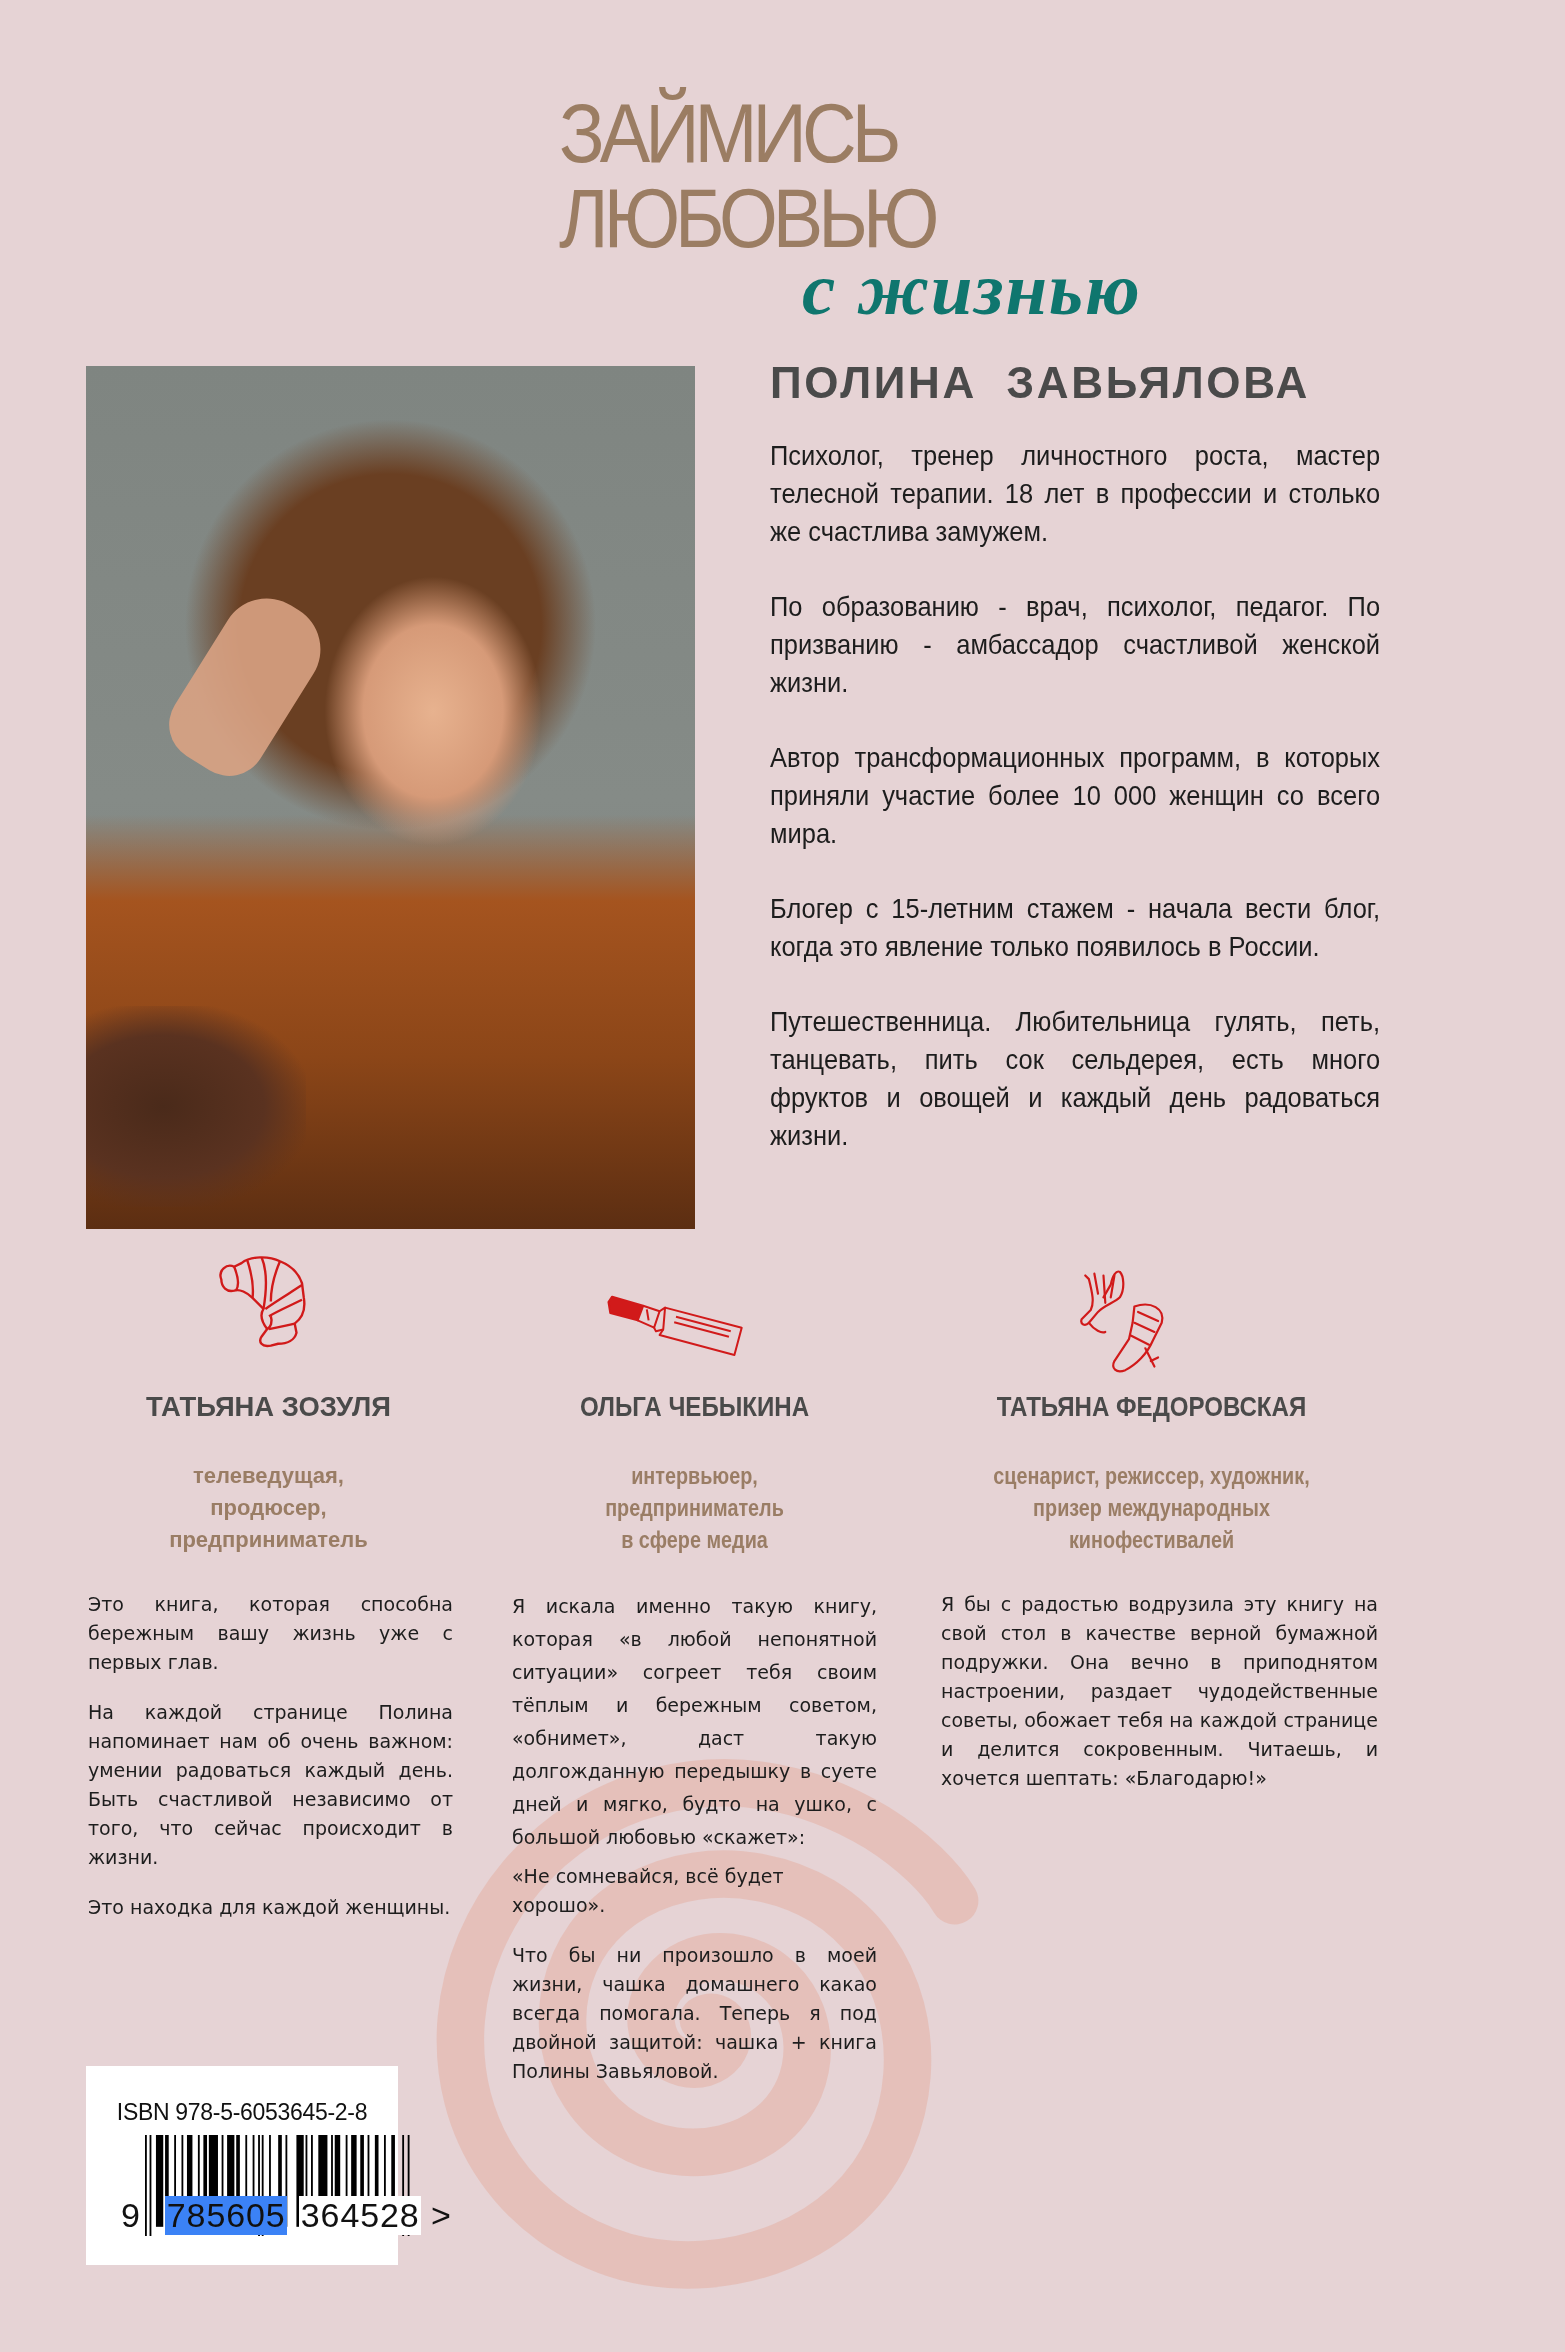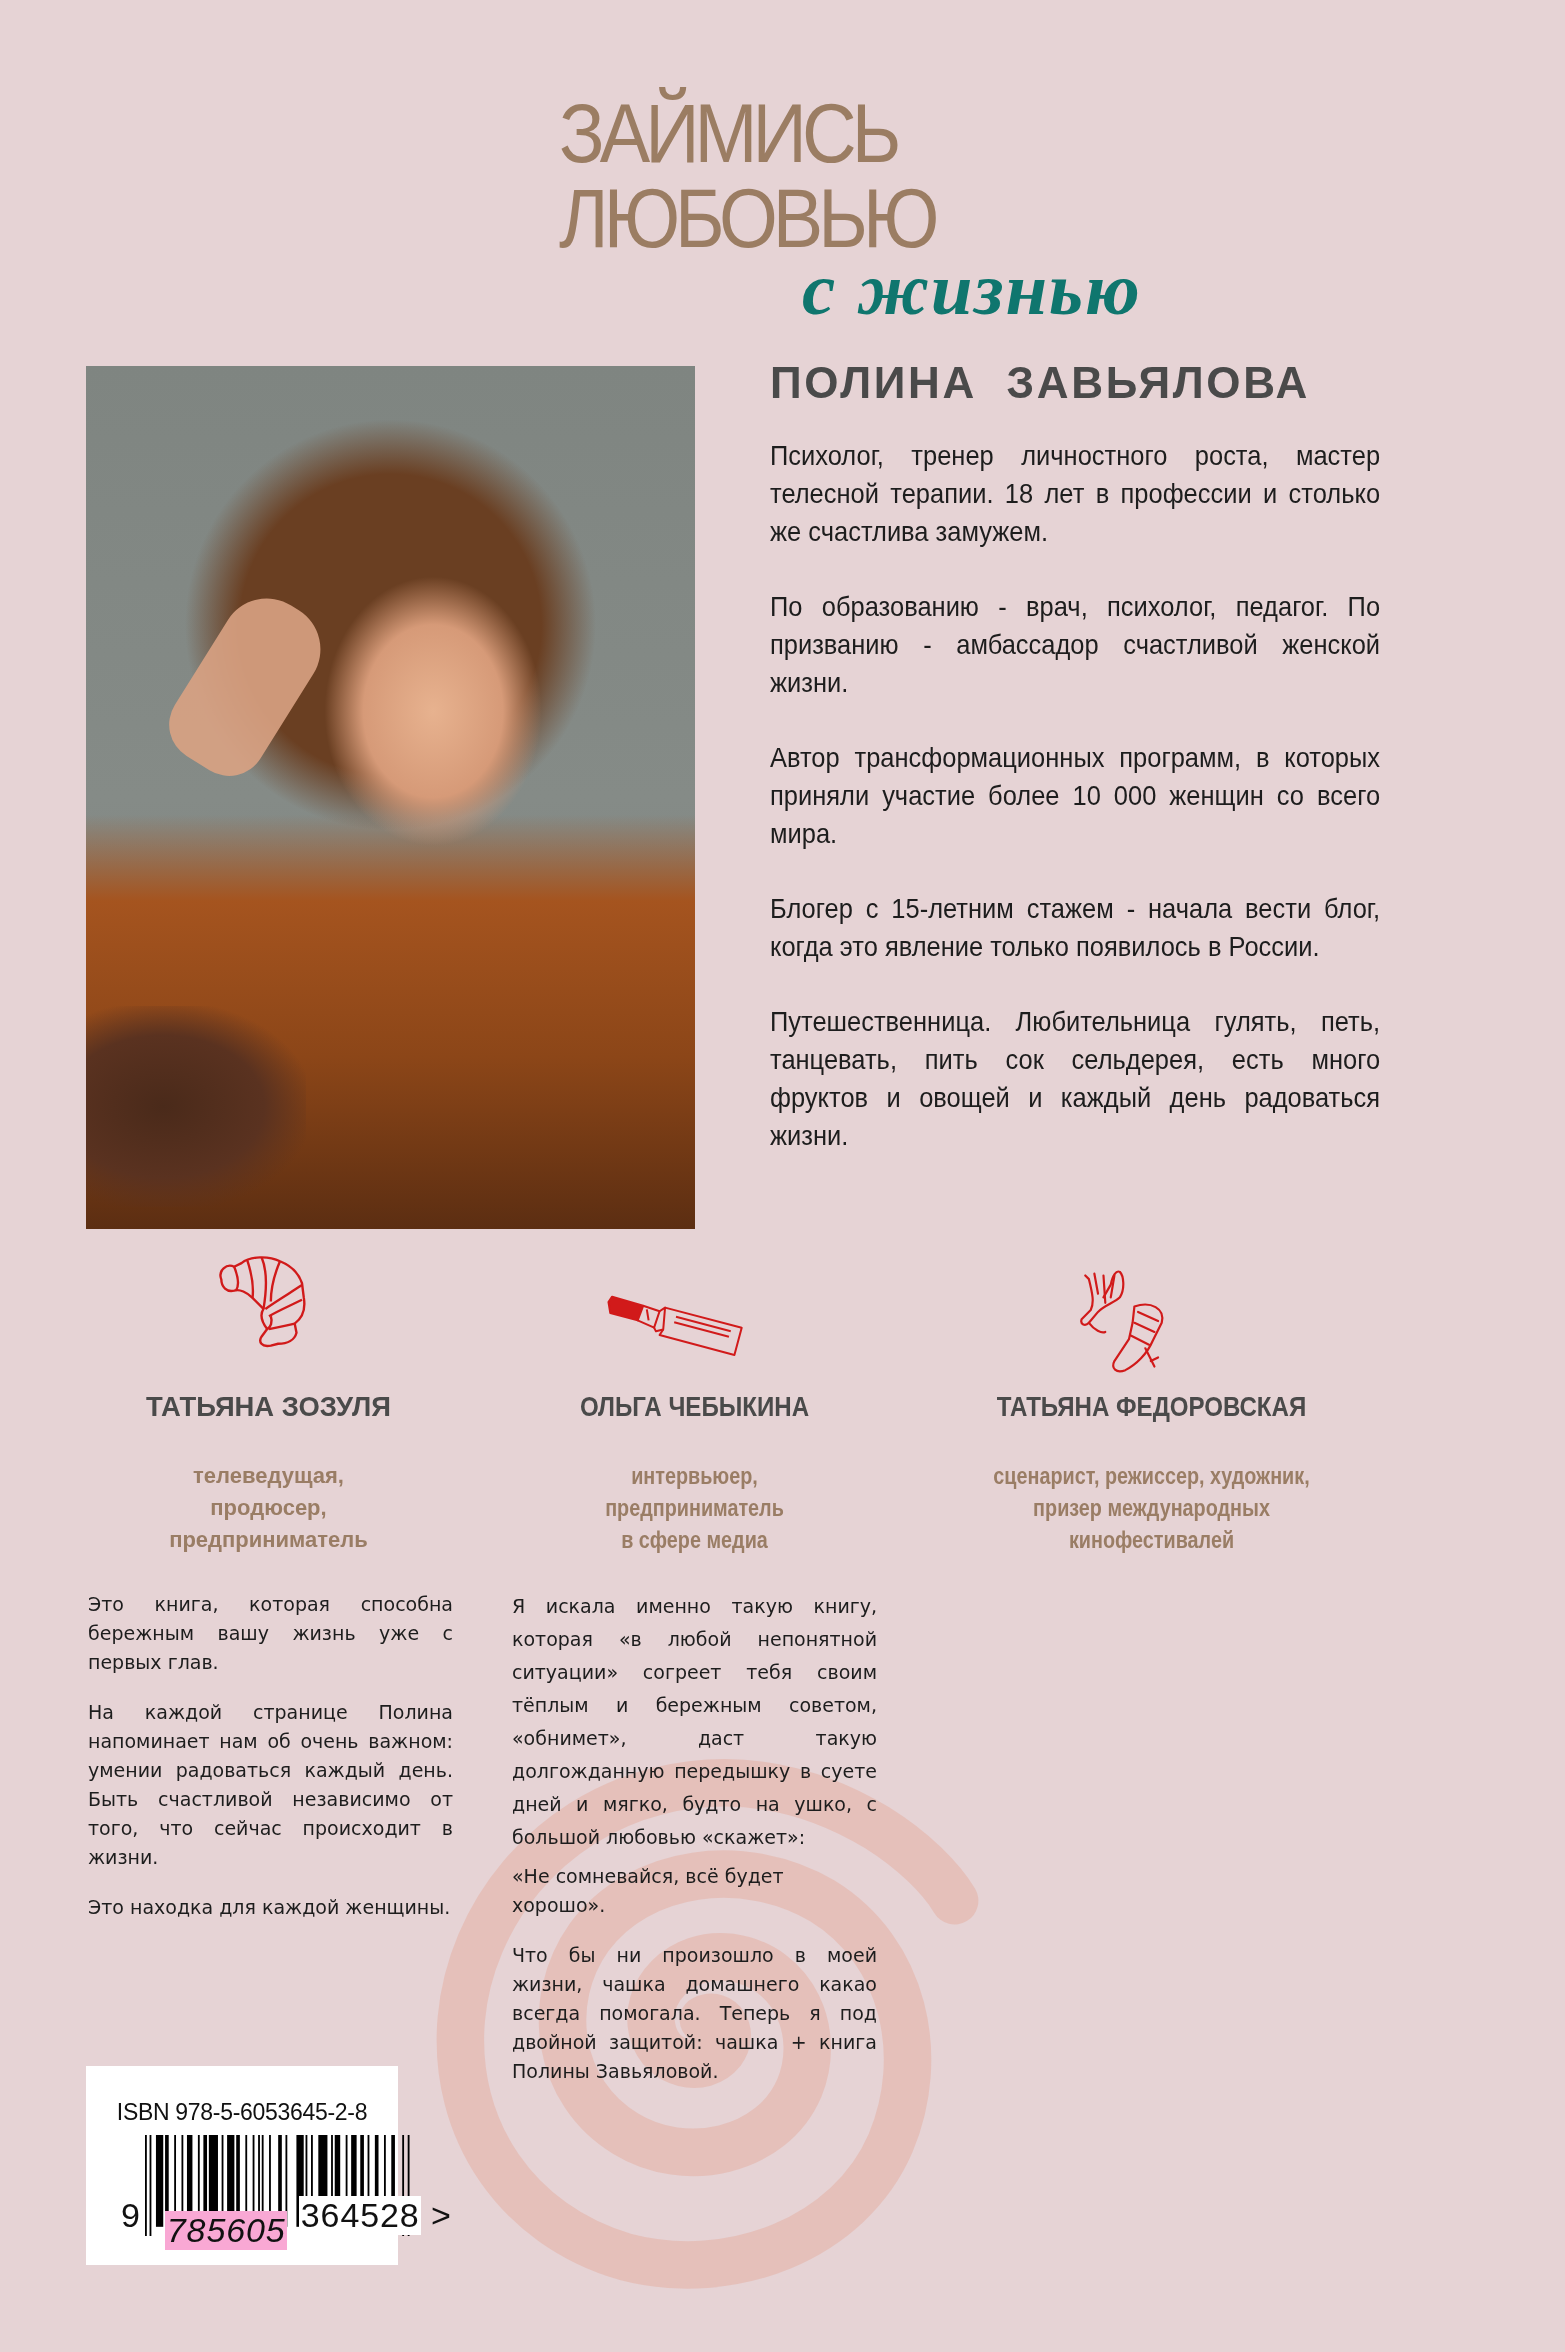--- a/index.html
+++ b/index.html
@@ -197,21 +197,21 @@
   .isbn .digits {
     position: absolute;
     left: 35px; top: 130px;
     font-family: "Liberation Sans", sans-serif;
     font-size: 34px;
     color: #111;
     white-space: pre;
     letter-spacing: 0.9px;
   }
   .isbn .digits .d-first { position: absolute; left: 0; top: 0; }
-  .isbn .digits .d-g1 { position: absolute; left: 44px; top: 15px; background: #f9a8d4; padding: 0 1.8px; font-style: italic; }
+  .isbn .digits .d-g1 { position: absolute; left: 44px; top: 0; background: #3b82f6; padding: 0 1.8px; }
   .isbn .digits .d-g2 { position: absolute; left: 178px; top: 0; background: #fff; padding: 0 1.8px; }
   .isbn .digits .d-arrow { position: absolute; left: 310px; top: 0; }
 </style>
 </head>
 <body>
 
 <svg class="spiral" viewBox="0 0 620 695">
   <path d="M300 330
            C 320 320, 335 345, 320 365
            C 300 390, 255 380, 245 345
@@ -315,20 +315,21 @@
   <p style="text-align:left;">Это находка для каждой женщины.</p>
 </div>
 
 <div class="quote q2">
   <p class="tight">Я искала именно такую книгу, которая «в любой непонятной ситуации» согреет тебя своим тёплым и бережным советом, «обнимет», даст такую долгожданную передышку в суете дней и мягко, будто на ушко, с большой любовью «скажет»:</p>
   <p style="text-align:left;">«Не сомневайся, всё будет хорошо».</p>
   <p>Что бы ни произошло в моей жизни, чашка домашнего какао всегда помогала. Теперь я под двойной защитой: чашка + книга Полины Завьяловой.</p>
 </div>
 
 <div class="quote q3">
+  <p>Я бы с радостью водрузила эту книгу на свой стол в качестве верной бумажной подружки. Она вечно в приподнятом настроении, раздает чудодейственные советы, обожает тебя на каждой странице и делится сокровенным. Читаешь, и хочется шептать: «Благодарю!»</p>
 </div>
 
 <div class="isbn">
   <div class="isbn-text">ISBN 978-5-6053645-2-8</div>
   <svg class="bars" viewBox="0 0 296 110" preserveAspectRatio="none">
     <g fill="#000">
       <rect x="0" y="0" width="2" height="116"></rect>
       <rect x="5" y="0" width="2" height="116"></rect>
       <rect x="12" y="0" width="8" height="100"></rect>
       <rect x="22" y="0" width="4" height="100"></rect>

